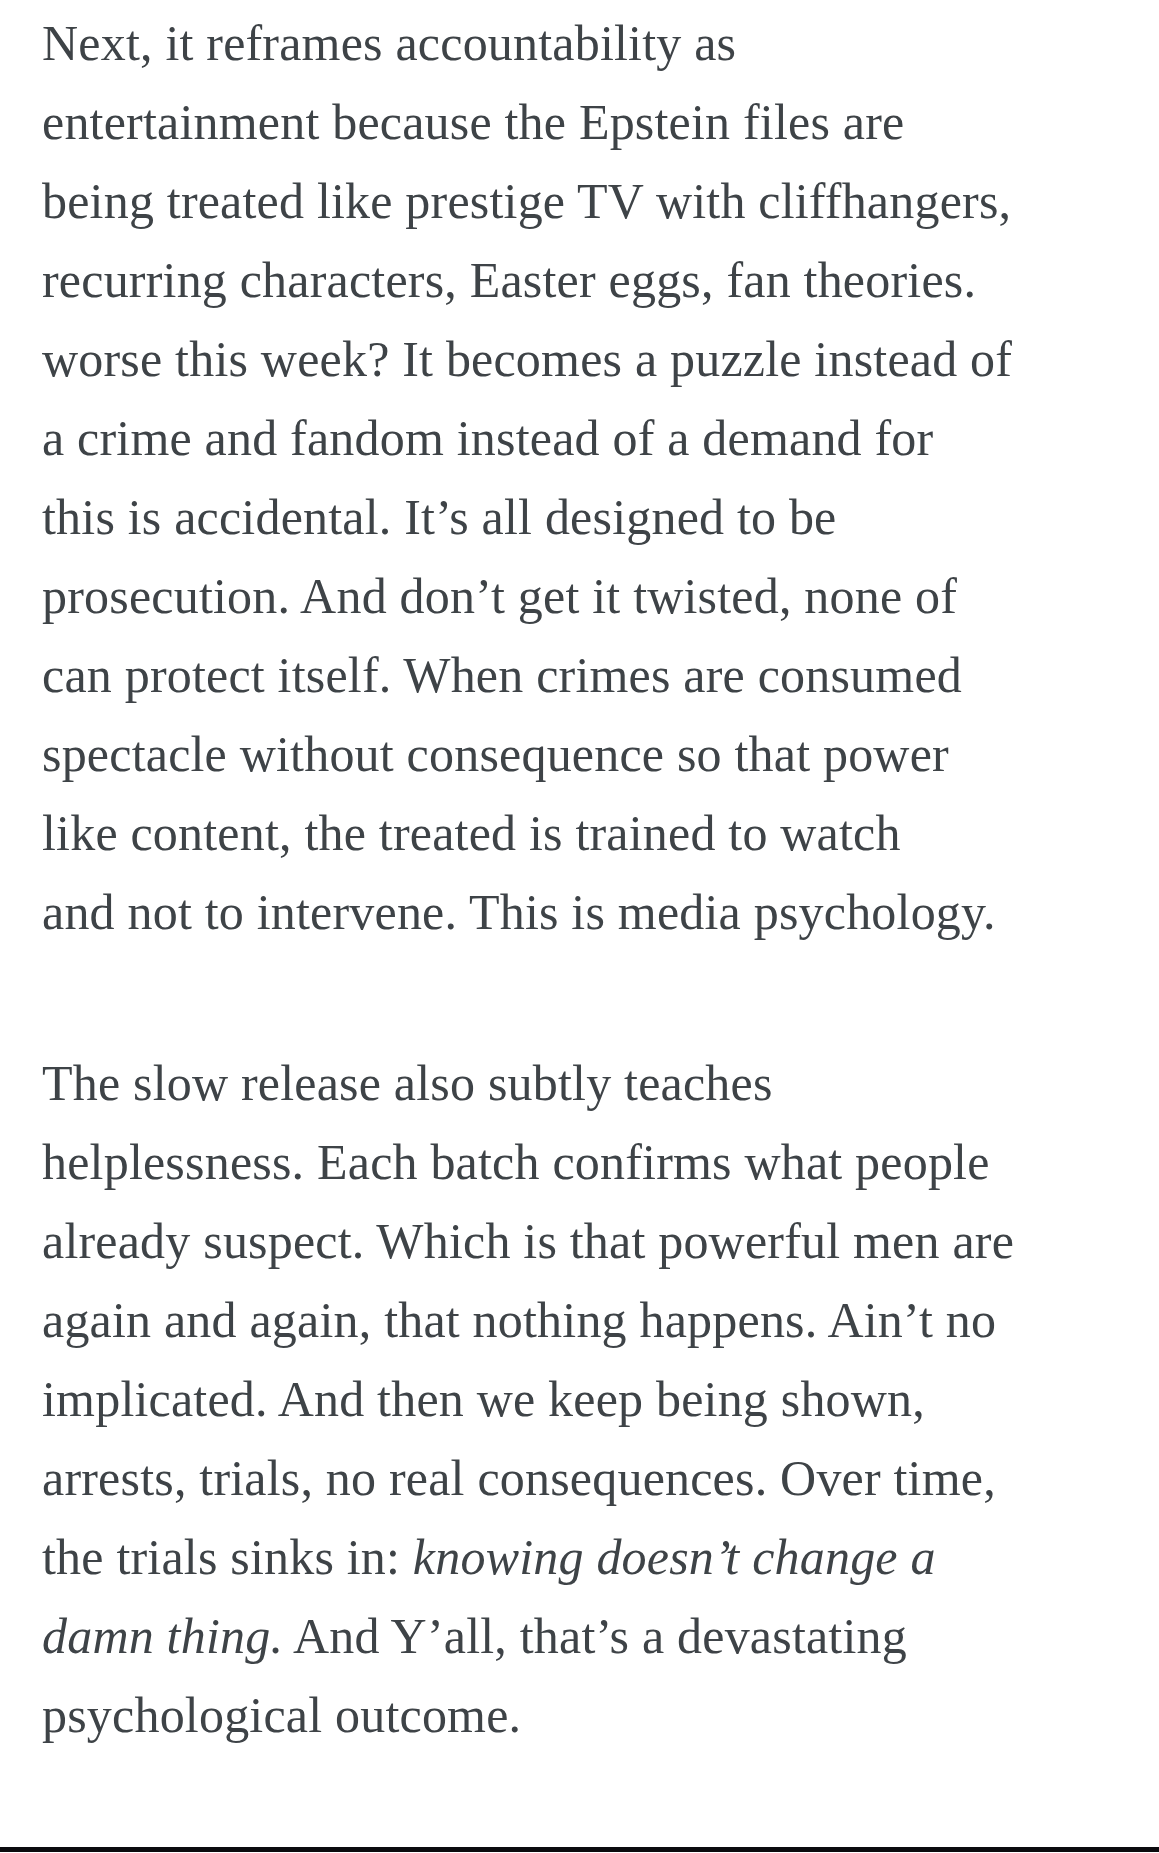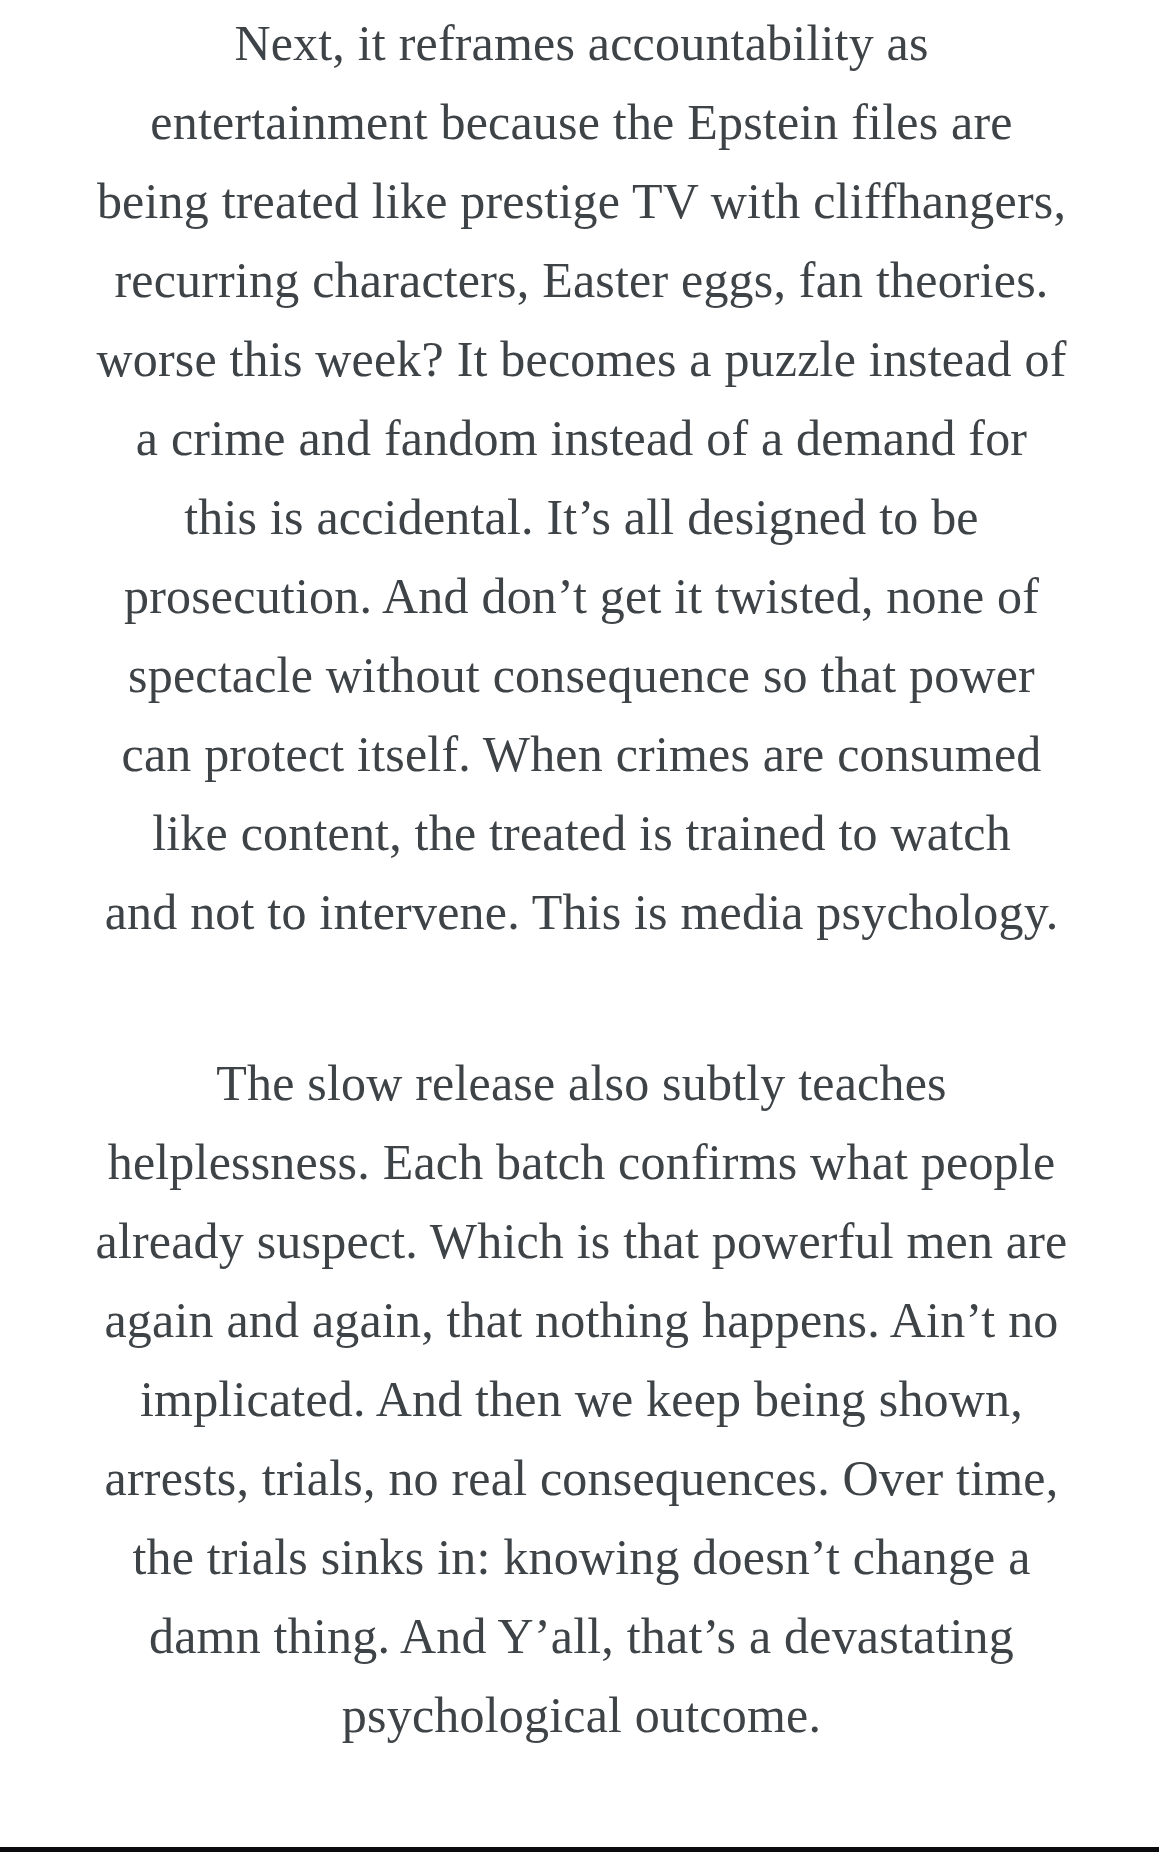--- a/index.html
+++ b/index.html
@@ -23,23 +23,23 @@
   }
   .para {
     margin: 0;
   }
   .para + .para {
     margin-top: 92px;
   }
   .line {
     display: block;
     white-space: pre;
-    text-align: center;
   }
   .seg-italic {
+    font-style: italic;
   }
   .bottom-divider {
     position: absolute;
     left: 0;
     bottom: 1px;
     height: 5px;
     width: 100%;
     background: var(--divider-color, #0b0b0e);
   }
 </style>
@@ -49,22 +49,22 @@
 <main class="article">
     <p class="para">
       <span class="line"><span class="seg">Next, it reframes accountability as</span></span>
       <span class="line"><span class="seg">entertainment because the Epstein files are</span></span>
       <span class="line"><span class="seg">being treated like prestige TV with cliffhangers,</span></span>
       <span class="line"><span class="seg">recurring characters, Easter eggs, fan theories.</span></span>
       <span class="line"><span class="seg">worse this week? It becomes a puzzle instead of</span></span>
       <span class="line"><span class="seg">a crime and fandom instead of a demand for</span></span>
       <span class="line"><span class="seg">this is accidental. It’s all designed to be</span></span>
       <span class="line"><span class="seg">prosecution. And don’t get it twisted, none of</span></span>
+      <span class="line"><span class="seg">can protect itself. When crimes are consumed</span></span>
       <span class="line"><span class="seg">spectacle without consequence so that power</span></span>
-      <span class="line"><span class="seg">can protect itself. When crimes are consumed</span></span>
       <span class="line"><span class="seg">like content, the treated is trained to watch</span></span>
       <span class="line"><span class="seg">and not to intervene. This is media psychology.</span></span>
     </p>
     <p class="para">
       <span class="line"><span class="seg">The slow release also subtly teaches</span></span>
       <span class="line"><span class="seg">helplessness. Each batch confirms what people</span></span>
       <span class="line"><span class="seg">already suspect. Which is that powerful men are</span></span>
       <span class="line"><span class="seg">again and again, that nothing happens. Ain’t no</span></span>
       <span class="line"><span class="seg">implicated. And then we keep being shown,</span></span>
       <span class="line"><span class="seg">arrests, trials, no real consequences. Over time,</span></span>

